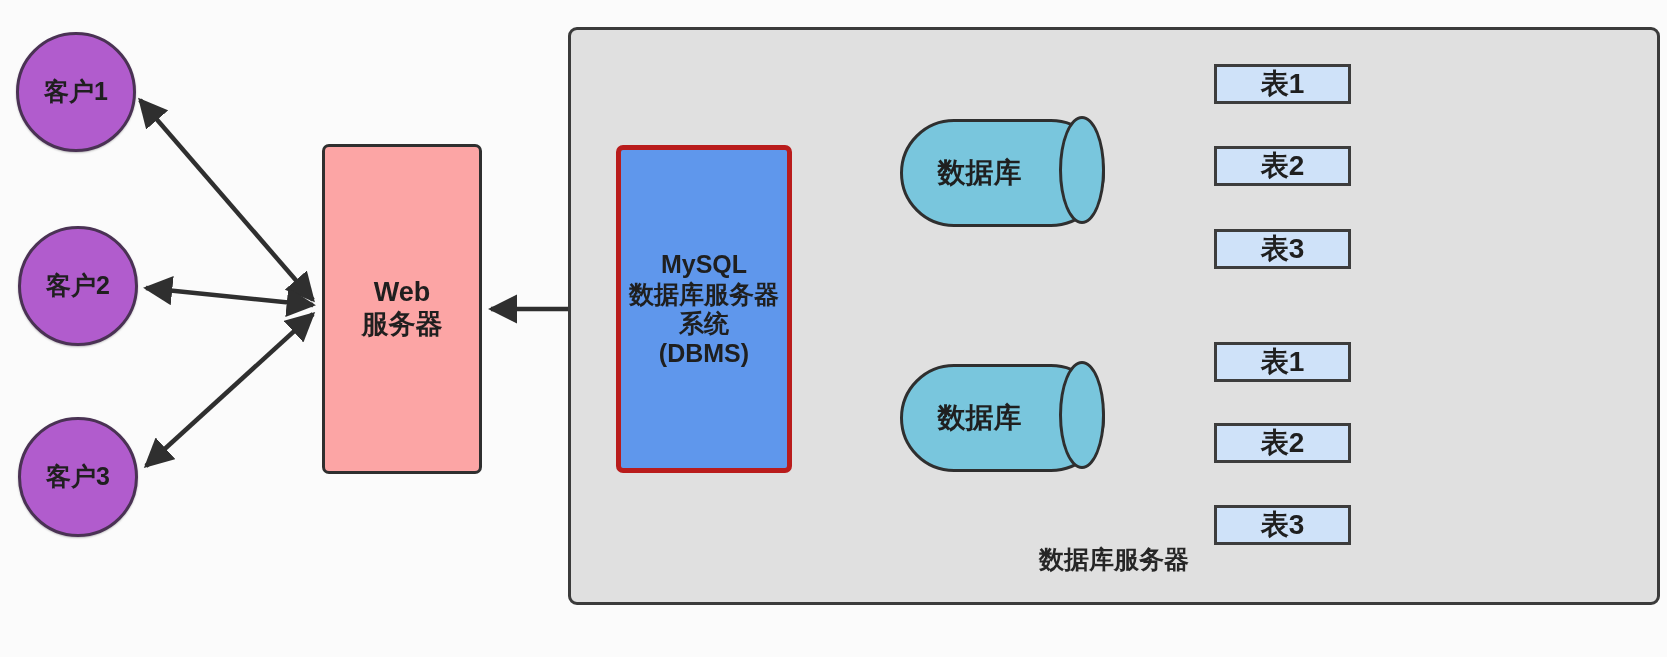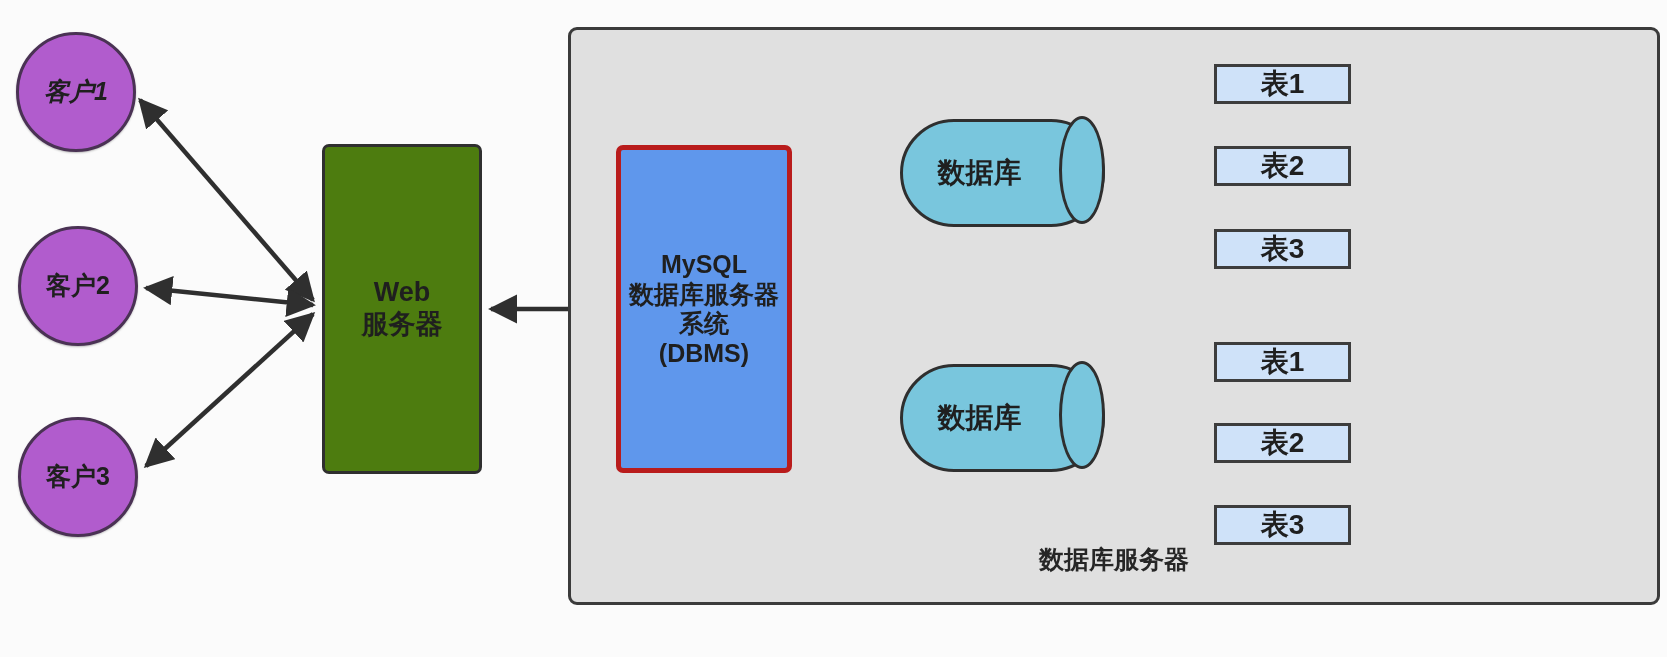--- a/index.html
+++ b/index.html
@@ -61,31 +61,31 @@
   
   .client {
     width: 120px;
     height: 120px;
     border-radius: 50%;
     background: #b15ccd;
     border: 3px solid #4a3254;
     font-size: 25px;
     box-shadow: 0 1px 2px rgba(0,0,0,0.25);
   }
-  #client-1 { left: 16px;  top: 32px; font-style: italic;  }
+  #client-1 { left: 16px;  top: 32px;  }
   #client-2 { left: 18px;  top: 226px; }
   #client-3 { left: 18px;  top: 417px; }
 
   
   #web-server {
     left: 322px;
     top: 144px;
     width: 160px;
     height: 330px;
-    background: #4d7c0f;
+    background: #fca5a5;
     border: 3px solid #2f2f2f;
     border-radius: 7px;
     font-size: 27px;
   }
   
   #dbms {
     left: 616px;
     top: 145px;
     width: 176px;
     height: 328px;

